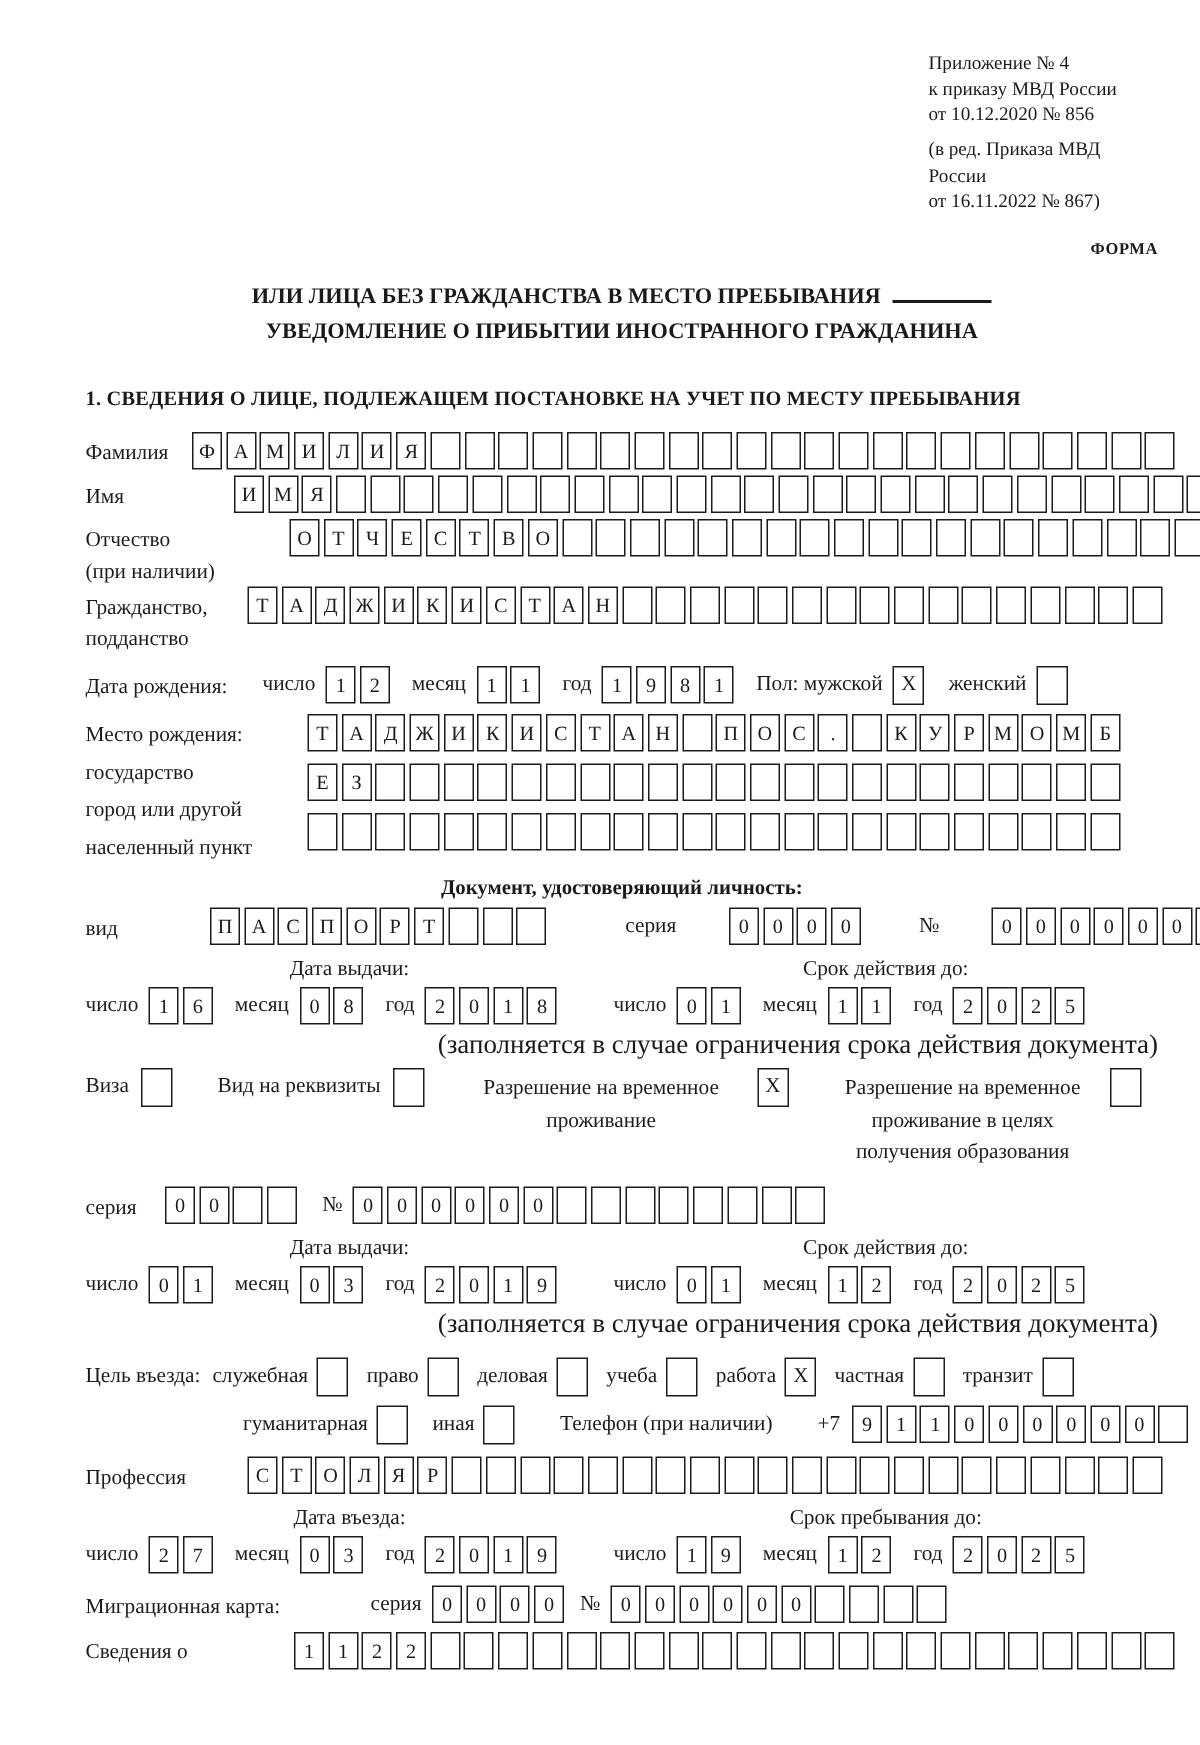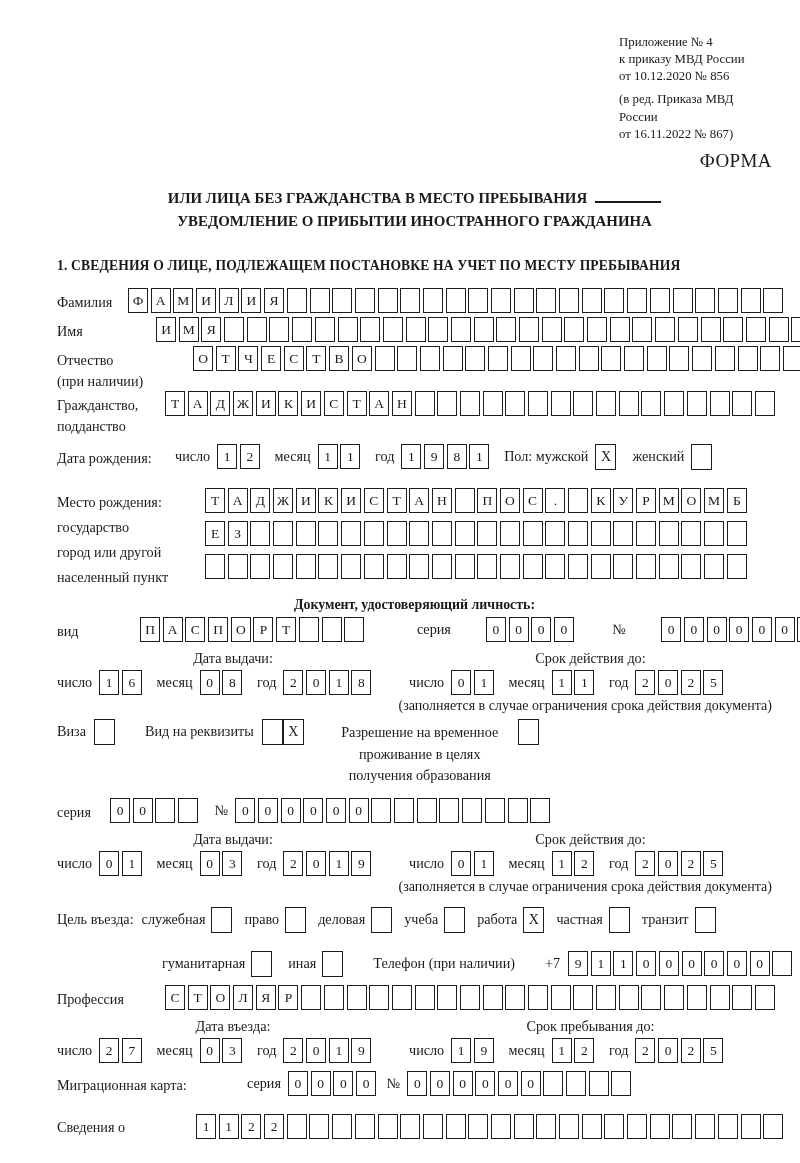--- a/index.html
+++ b/index.html
@@ -9,21 +9,21 @@
     color:#1a1a1a;
     font-family:"Liberation Serif","DejaVu Serif",serif;
     font-size:14.2px;
     position:relative;
   }
   .page { padding:34px 28px 0 57px; }
 
   
   .appendix { margin-left:562px; font-size:12.8px; line-height:1.34; }
   .appendix .sub { margin-top:6px; }
-  .forma { text-align:right; font-weight:normal; font-size:19px; margin-top:7px; letter-spacing:.4px; }
+  .forma { text-align:right; font-weight:bold; font-size:11px; margin-top:17px; letter-spacing:.4px; }
 
   .title { text-align:center; font-weight:bold; font-size:14.9px; line-height:1.55; margin-top:15px; }
   .blank-line { display:inline-block; width:66px; border-bottom:2px solid #1a1a1a; height:.9em; margin-left:8px; }
 
   .sec-heading { font-weight:bold; font-size:13.6px; margin-top:25px; letter-spacing:.15px; white-space:nowrap; }
 
   
   .frow { display:flex; align-items:flex-start; }
   .flabel { flex:none; padding-top:4px; line-height:1.45; }
   .w71  { width:71px; }
@@ -48,39 +48,39 @@
   }
   .dlabel { flex:none; padding-top:4px; margin:0 7px 0 12px; }
   .dlabel.first { margin-left:0; }
 
   
   .dates-block { display:flex; margin-top:8px; }
   .dleft { width:352px; flex:none; }
   .dright { flex:1; }
   .dheading { text-align:center; margin-bottom:3px; }
   .dgrp { display:flex; }
-  .note { text-align:right; font-size:14px; margin-top:3px; }
+  .note { text-align:right; font-size:18px; margin-top:3px; }
 
   .doc-heading { text-align:center; font-weight:bold; font-size:13.9px; margin-top:7px; }
 
   .res-heading { margin-top:10px; line-height:1.65; }
   .options-row { display:flex; align-items:flex-start; margin-top:5px; }
   .optlabel { flex:none; padding-top:4px; margin-right:8px; }
   .optlabel.center { text-align:center; line-height:1.5; padding-top:3px; }
   .wtemp { width:192px; margin-left:22px; }
   .wedu  { width:180px; margin-left:26px; }
   .ml30 { margin-left:30px; }
 
   .pair { display:flex; align-items:flex-start; }
   .pair .optlabel { margin-right:6px; }
   .gap12 { margin-left:12px; }
   .gap16 { margin-left:16px; }
 
   .mt4  { margin-top:4px;gap:28px; }
-  .mt6  { margin-top:18px; }
+  .mt6  { margin-top:6px; }
   .mt8  { margin-top:8px; }
   .mt12 { margin-top:12px; }
   .mt14 { margin-top:14px; }
 </style>
 </head>
 <body>
 
 <div class="page">
 
   <div class="appendix">
@@ -442,20 +442,21 @@
     </div>
   </div>
   <div class="note">(заполняется в случае ограничения срока действия документа)</div>
 
 
   <div class="options-row">
     <span class="optlabel">Виза</span>
     <span class="checkbox"></span>
     <span class="optlabel ml30">Вид на реквизиты</span>
     <span class="checkbox"></span>
+    <span class="optlabel center wtemp">Разрешение на временное проживание</span>
     <span class="checkbox">X</span>
     <span class="optlabel center wedu">Разрешение на временное проживание в целях получения образования</span>
     <span class="checkbox"></span>
   </div>
 
   <div class="frow mt12">
     <span class="flabel" style="width:53px">серия</span>
     <span class="cells">
         <span class="cell">0</span>
         <span class="cell">0</span>

